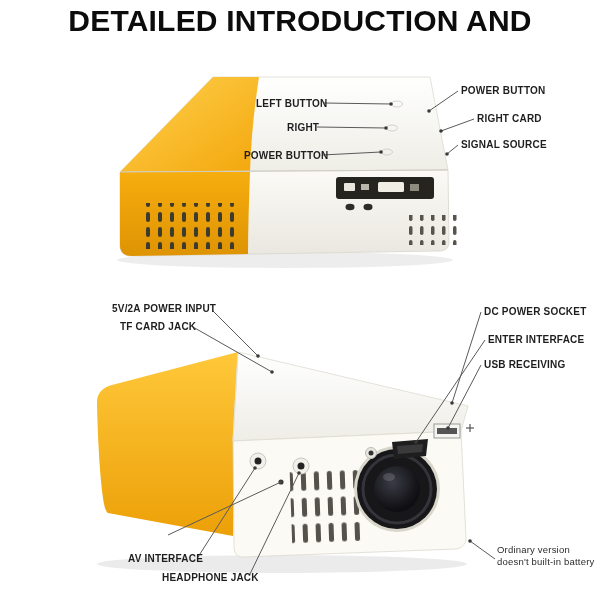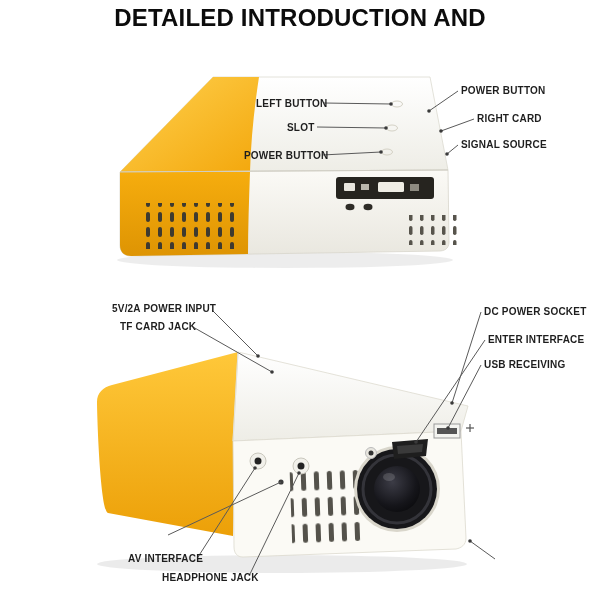--- a/index.html
+++ b/index.html
@@ -1,20 +1,20 @@
 <!DOCTYPE html>
 <html><head>
 <meta charset="utf-8">
 <style>
   *{margin:0;padding:0;box-sizing:border-box}
   html,body{width:600px;height:600px;background:#fff}
   body{font-family:"Liberation Sans",sans-serif;overflow:hidden}
   .stage{position:relative;width:600px;height:600px;background:#fff;overflow:hidden}
   .title{position:absolute;top:5px;left:0;width:100%;text-align:center;
-         font-weight:700;font-size:24px;line-height:1.08;letter-spacing:.2px;color:#0c0c0c}
+         font-weight:700;font-size:30px;line-height:1.08;letter-spacing:.2px;color:#0c0c0c}
   svg.art{position:absolute;left:0;top:0}
   .lbl{position:absolute;font-weight:700;font-size:10px;line-height:1.3;color:#1e1e1e;
        letter-spacing:.2px;white-space:nowrap}
   .lbl--wrap{white-space:normal;text-align:center}
   .lbl--note{font-weight:400;color:#2b2b2b;white-space:normal;text-align:left;font-size:9.5px}
 </style>
 </head>
 <body>
 
 <div class="stage">
@@ -160,27 +160,28 @@
       <circle cx="452" cy="403" r="1.8"></circle>
         <circle cx="416" cy="442" r="1.8"></circle>
       <circle cx="448" cy="428" r="1.8"></circle>
         <circle cx="255" cy="468" r="1.8"></circle>
       <circle cx="299" cy="473" r="1.8"></circle>
         <circle cx="470" cy="541" r="1.8"></circle>
     </g>
   </svg>
 
   <div class="lbl" style="left:256px;top:97px">LEFT BUTTON</div>
-  <div class="lbl" style="left:287px;top:121px">SLOT</div>
+  <div class="lbl" style="left:287px;top:121px">RIGHT</div>
   <div class="lbl" style="left:244px;top:149px">POWER BUTTON</div>
   <div class="lbl" style="left:461px;top:84px">POWER BUTTON</div>
   <div class="lbl" style="left:477px;top:112px">RIGHT CARD</div>
   <div class="lbl" style="left:461px;top:138px">SIGNAL SOURCE</div>
 
   <div class="lbl" style="left:112px;top:302px">5V/2A POWER INPUT</div>
   <div class="lbl" style="left:120px;top:320px">TF CARD JACK</div>
   <div class="lbl" style="left:484px;top:305px">DC POWER SOCKET</div>
   <div class="lbl" style="left:488px;top:333px">ENTER INTERFACE</div>
   <div class="lbl" style="left:484px;top:358px">USB RECEIVING</div>
   <div class="lbl" style="left:128px;top:552px">AV INTERFACE</div>
   <div class="lbl" style="left:162px;top:571px">HEADPHONE JACK</div>
+  <div class="lbl lbl--note" style="left:497px;top:544px;width:98px">Ordinary version doesn't built-in battery</div>
 
 </div>
 
 </body></html>

